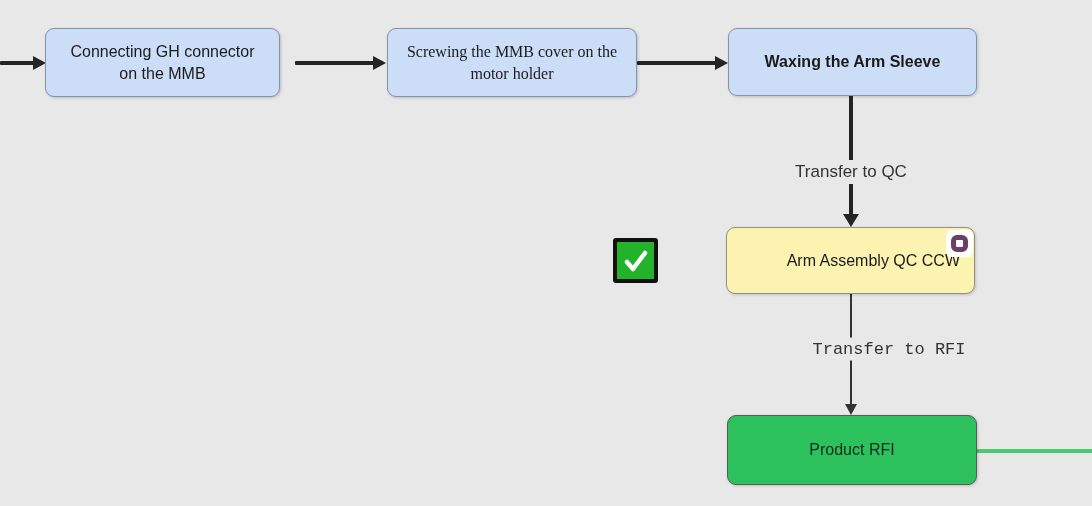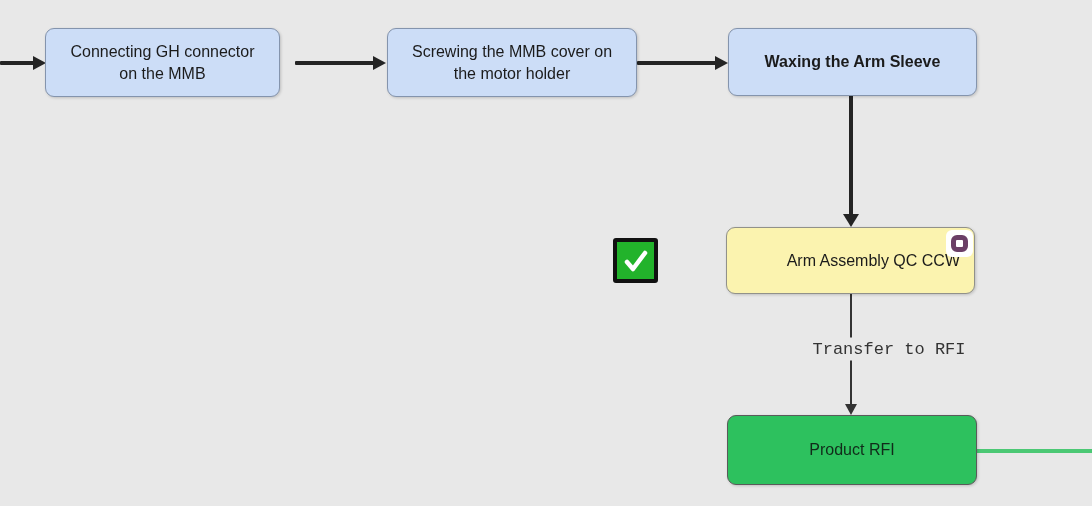--- a/index.html
+++ b/index.html
@@ -39,21 +39,21 @@
     border: 1.5px solid var(--qc-border, #91918a);
   }
   .node.rfi {
     background: var(--rfi-fill, #2dc15e);
     border: 1.5px solid var(--rfi-border, #5a5a5a);
     color: #112b1a;
     justify-content: center;
   }
 
   #node-step1 { left: 45px;  top: 28px;  width: 235px; height: 69px; }
-  #node-step2 { left: 387px; top: 28px;  width: 250px; height: 69px; }
+  #node-step2 { left: 387px; top: 28px;  width: 250px; height: 69px; font-family: Liberation Serif, serif; }
   #node-step3 { left: 728px; top: 28px;  width: 249px; height: 68px; font-weight: bold; }
   #node-qc    { left: 726px; top: 227px; width: 249px; height: 67px; justify-content: flex-end; }
   #node-rfi   { left: 727px; top: 415px; width: 250px; height: 70px; }
 
   
   .hline {
     position: absolute;
     height: 4px;
     background: var(--arrow-dark, #242424);
     border-radius: 1px;
@@ -145,20 +145,21 @@
   <div class="head-right" style="left:33px; top:56px;"></div>
 
   <div class="hline" style="left:295px; top:61px; width:79px;"></div>
   <div class="head-right" style="left:373px; top:56px;"></div>
 
   <div class="hline" style="left:637px; top:61px; width:79px;"></div>
   <div class="head-right" style="left:715px; top:56px;"></div>
 
   <div class="vline-thick" style="left:849px; top:96px; height:120px;"></div>
   <div class="head-down" style="left:843px; top:214px;"></div>
+  <div class="edge-label" style="left:851px; top:172px;">Transfer to QC</div>
 
   <div class="vline-thin" style="left:850px; top:294px; height:111px;"></div>
   <div class="head-down thin" style="left:845px; top:404px;"></div>
   <div class="edge-label" style="left:889px; top:349px;font-family:Liberation Mono, monospace;">Transfer to RFI</div>
 
   <div class="green-line" style="left:976px; top:449px; width:116px;"></div>
 
   <div class="node process" id="node-step1">
     <span>Connecting GH connector on the MMB</span>
   </div>

